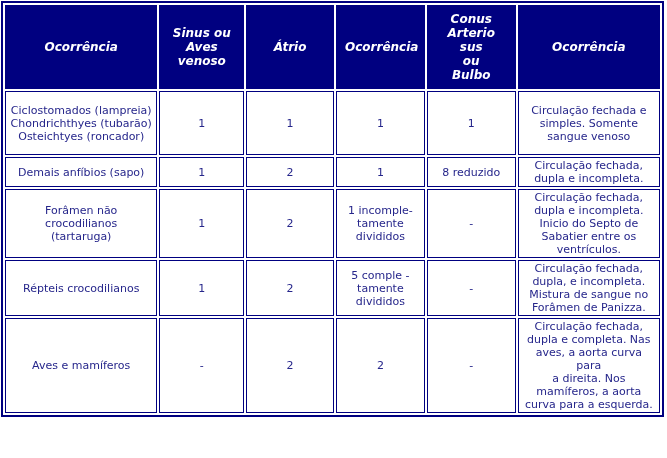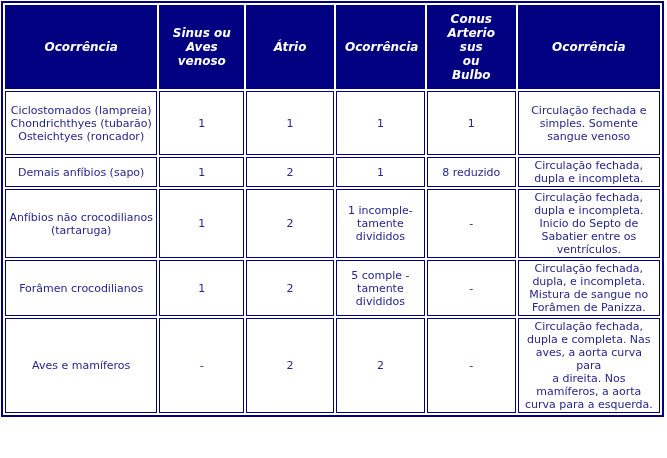--- a/index.html
+++ b/index.html
@@ -105,36 +105,36 @@
     <tr class="h-r2">
       <td>Demais anfíbios (sapo)</td>
       <td>1</td>
       <td>2</td>
       <td>1</td>
       <td>8 reduzido</td>
       <td>Circulação fechada,
 dupla e incompleta.</td>
     </tr>
     <tr class="h-r3">
-      <td>Anfíbios não crocodilianos
+      <td>Forâmen não crocodilianos
 (tartaruga)</td>
       <td>1</td>
       <td>2</td>
       <td>1 incomple-
 tamente
 divididos</td>
       <td>-</td>
       <td>Circulação fechada,
 dupla e incompleta.
 Inicio do Septo de
 Sabatier entre os
 ventrículos.</td>
     </tr>
     <tr class="h-r4">
-      <td>Forâmen crocodilianos</td>
+      <td>Répteis crocodilianos</td>
       <td>1</td>
       <td>2</td>
       <td>5 comple -
 tamente
 divididos</td>
       <td>-</td>
       <td>Circulação fechada,
 dupla, e incompleta.
 Mistura de sangue no
 Forâmen de Panizza.</td>

